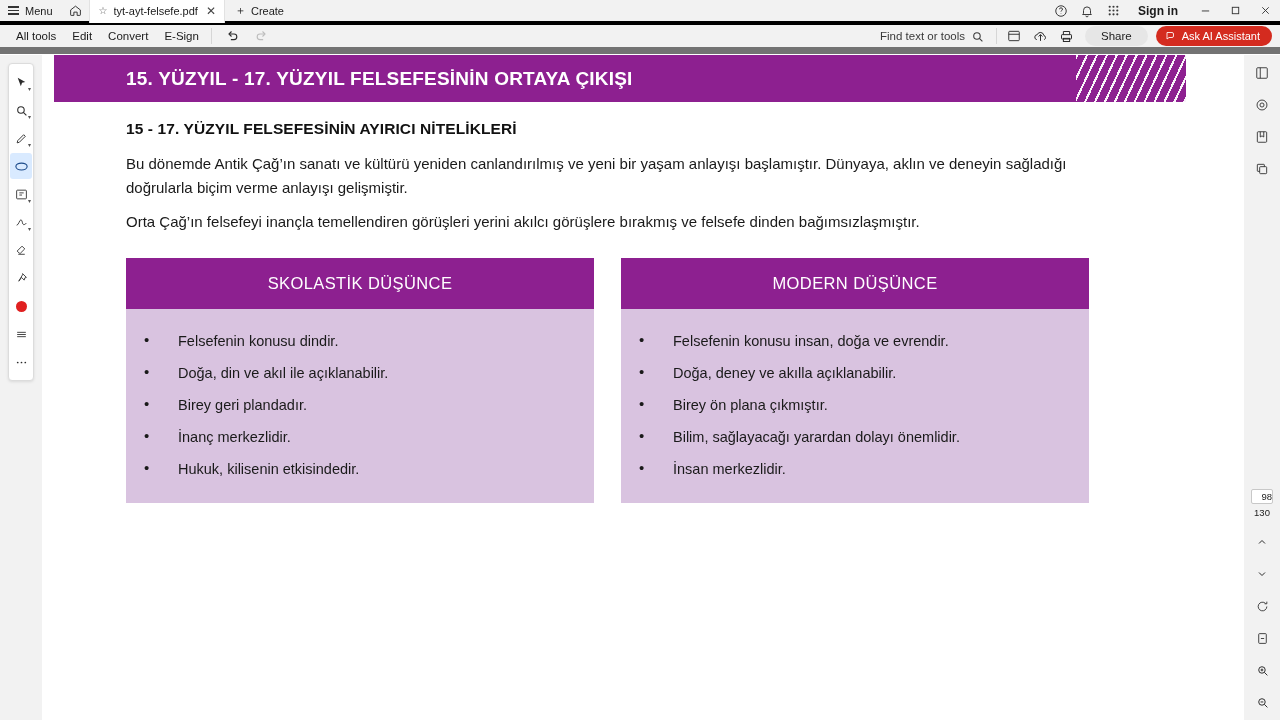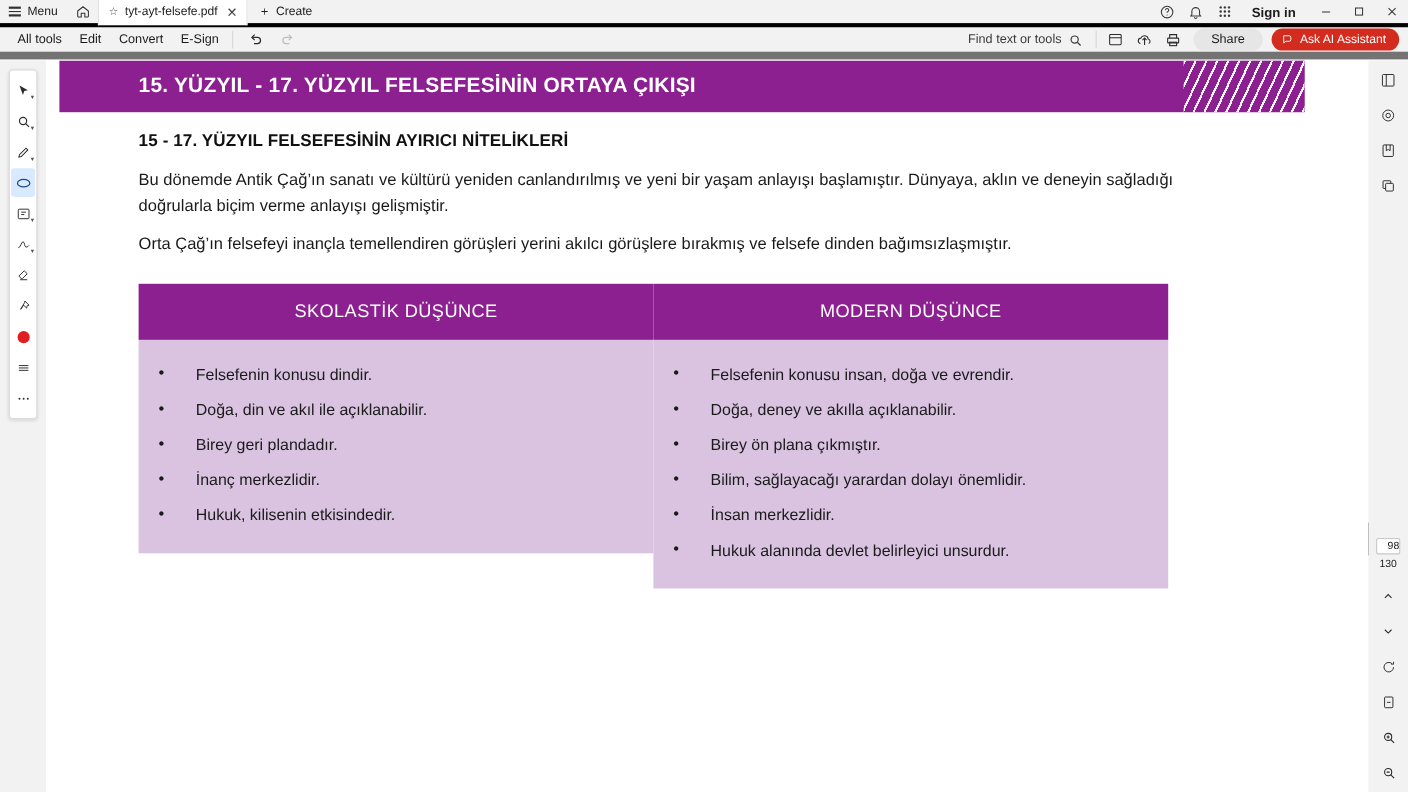--- a/index.html
+++ b/index.html
@@ -122,21 +122,21 @@
   }
   .content { padding: 18px 72px 0 72px; }
   h2.subtitle {
     font-size: 15.5px; font-weight: bold; color: #111; margin-bottom: 14px;
     letter-spacing: .1px;
   }
   p.para {
     font-size: 15px; line-height: 1.6; color: #1a1a1a; margin-bottom: 10px;
   }
   .cards {
-    display: flex; margin-top: 24px;
+    display: flex; gap: 27px; margin-top: 24px;
   }
   .card { width: 468px; }
   .card-head {
     background: #8d2090; color: #fff; text-align: center;
     font-size: 16.5px; padding: 16px 0; letter-spacing: .4px;
   }
   .card-body {
     background: #d9c3e0; padding: 16px 0 18px 0;
   }
   .card-body ul { list-style: none; }
@@ -402,21 +402,20 @@
         </div>
         <div class="card">
           <div class="card-head">MODERN DÜŞÜNCE</div>
           <div class="card-body">
             <ul>
               <li>Felsefenin konusu insan, doğa ve evrendir.</li>
               <li>Doğa, deney ve akılla açıklanabilir.</li>
               <li>Birey ön plana çıkmıştır.</li>
               <li>Bilim, sağlayacağı yarardan dolayı önemlidir.</li>
               <li>İnsan merkezlidir.</li>
-              <li>Hukuk alanında devlet belirleyici unsurdur.</li>
             </ul>
           </div>
         </div>
       </div>
     </div>
   </div>
 </div>
 
 <div class="scroll-marker"></div>
 

